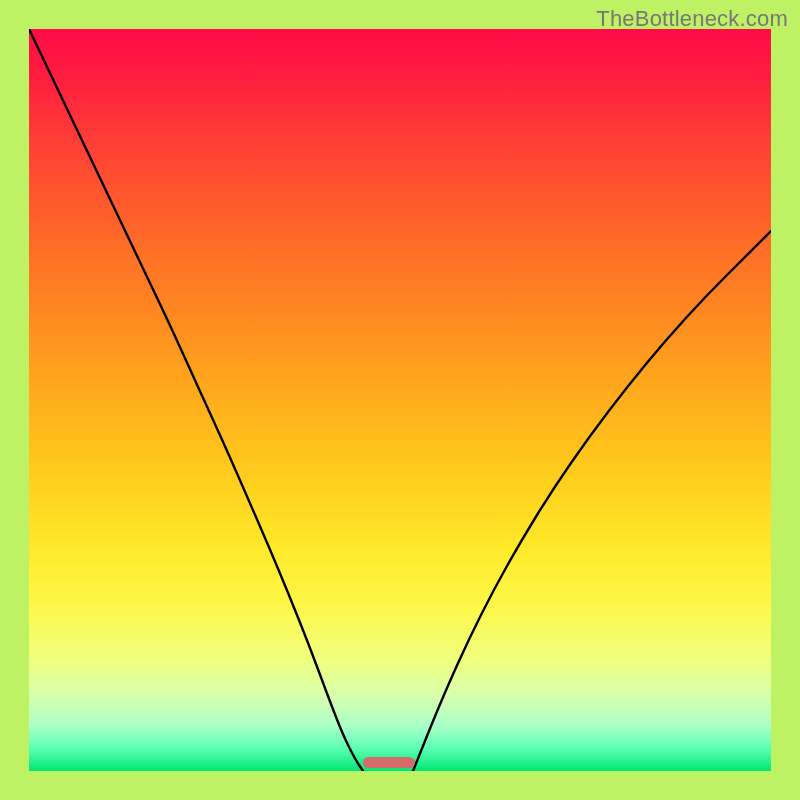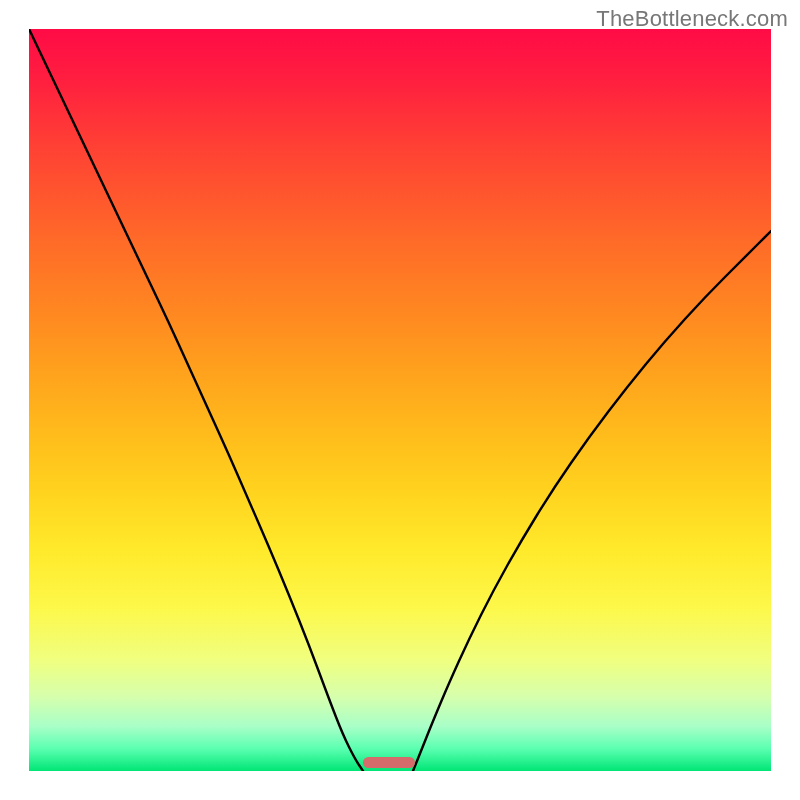--- a/index.html
+++ b/index.html
@@ -10,21 +10,21 @@
     background: #000;
     overflow: hidden;
     font-family: Arial, Helvetica, sans-serif;
   }
   .frame {
     position: absolute;
     left: 0;
     top: 0;
     width: 800px;
     height: 800px;
-    background: #ffffff;
+    background: #bef264;
   }
   .plot-area {
     position: absolute;
     left: 29px;
     top: 29px;
     width: 742px;
     height: 742px;
     overflow: hidden;
   }
   .gradient {

